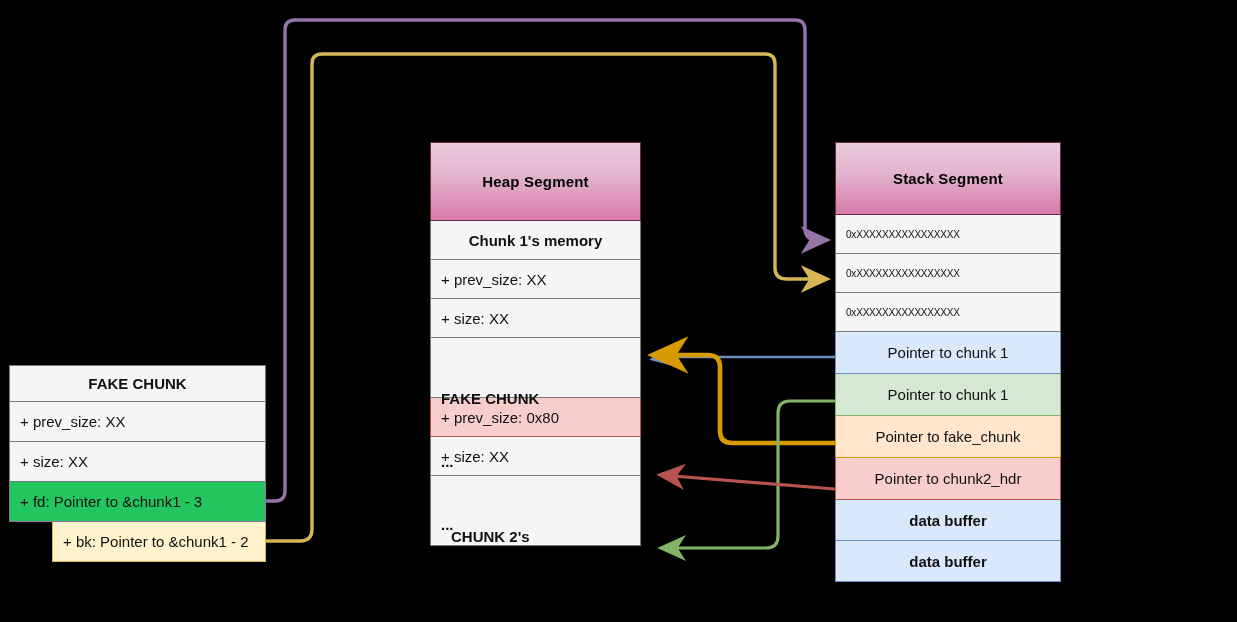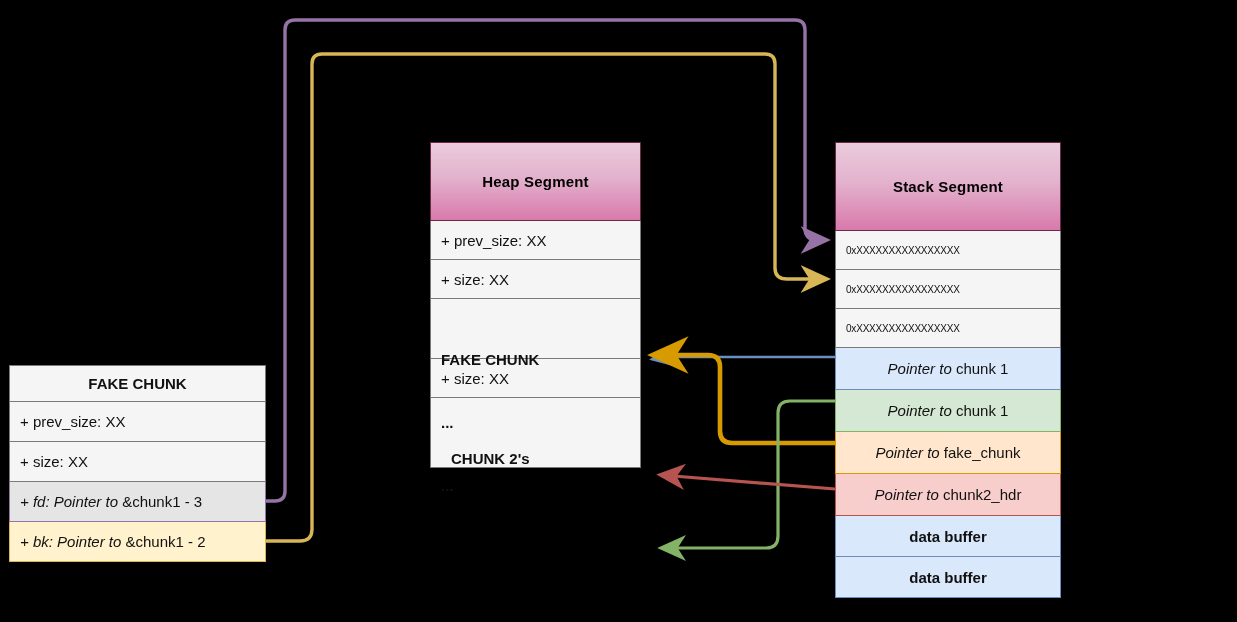--- a/index.html
+++ b/index.html
@@ -28,25 +28,25 @@
   .row.center{justify-content:center;font-weight:bold;}
   .row.first{border-top:1px solid #7a7a7a;}
   .row.multi{display:block;padding-top:8px;line-height:21px;font-weight:bold;}
   .row.multi .dots{font-weight:bold;}
   .row.mono-addr{font-size:10px;letter-spacing:-0.2px;}
 
   .r-blue{background:#dae8fc;border:1px solid #6c8ebf;border-top:none;}
   .r-green{background:#d5e8d4;border:1px solid #82b366;border-top:none;}
   .r-orange{background:#ffe6cc;border:1px solid #d79b00;border-top:none;}
   .r-red{background:#f8cecc;border:1px solid #b85450;border-top:none;}
-  .r-purple{background:#e5e5e5;border:1px solid #9673a6;border-top:none;}
-  .r-yellow{background:#fff2cc;border:1px solid #d6b656;border-top:none;}
+  .r-purple{background:#22c55e;border:1px solid #9673a6;border-top:none;}
+  .r-yellow{background:#fff2cc;border:1px solid #d6b656;border-top:none;margin-left:43px;}
 
   .row b{font-weight:normal;}
-  .ptr{font-weight:normal;font-style:italic;}
+  .ptr{font-weight:normal;}
 </style>
 </head>
 <body>
 
 <div id="canvas">
 
   <svg class="wires" viewBox="0 0 1237 622">
     <defs>
       <marker id="ah-purple" markerWidth="9" markerHeight="9" refX="7.5" refY="4.5" orient="auto">
         <path d="M0,0.4 L9,4.5 L0,8.6 L2.6,4.5 Z" fill="#9673a6"></path>
@@ -88,37 +88,39 @@
     <div class="row r-purple" style="height:40px;">
       <span class="ptr">+ fd: Pointer to </span><b>&amp;chunk1 - 3</b>
     </div>
     <div class="row r-yellow" style="height:40px;">
       <span class="ptr">+ bk: Pointer to </span><b>&amp;chunk1 - 2</b>
     </div>
   </div>
 
   <div class="box" style="left:430px;top:142px;width:211px;">
     <div class="seg-header" style="height:79px;">Heap Segment</div>
+    <div class="row center" style="height:39px;">Chunk 1's memory</div>
     <div class="row" style="height:39px;">+ prev_size: XX</div>
     <div class="row" style="height:39px;">+ size: XX</div>
     <div class="row multi" style="height:60px;">
       <div>FAKE CHUNK</div>
       <div class="dots">...</div>
       <div class="dots">...</div>
     </div>
+    <div class="row r-red" style="height:39px;">+ prev_size: 0x80</div>
     <div class="row" style="height:39px;">+ size: XX</div>
     <div class="row multi" style="height:70px;padding-left:20px;">
       <div>CHUNK 2's</div>
       
       
     </div>
   </div>
 
   <div class="box" style="left:835px;top:142px;width:226px;">
-    <div class="seg-header" style="height:89px;">Stack Segment</div>
+    <div class="seg-header" style="height:73px;">Stack Segment</div>
     <div class="row mono-addr" style="height:39px;">0xXXXXXXXXXXXXXXXX</div>
     <div class="row mono-addr" style="height:39px;">0xXXXXXXXXXXXXXXXX</div>
     <div class="row mono-addr" style="height:39px;">0xXXXXXXXXXXXXXXXX</div>
     <div class="row r-blue center" style="height:42px;font-weight:normal;">
       <span class="ptr">Pointer to </span><b>chunk 1</b>
     </div>
     <div class="row r-green center" style="height:42px;font-weight:normal;">
       <span class="ptr">Pointer to </span><b>chunk 1</b>
     </div>
     <div class="row r-orange center" style="height:42px;font-weight:normal;">

